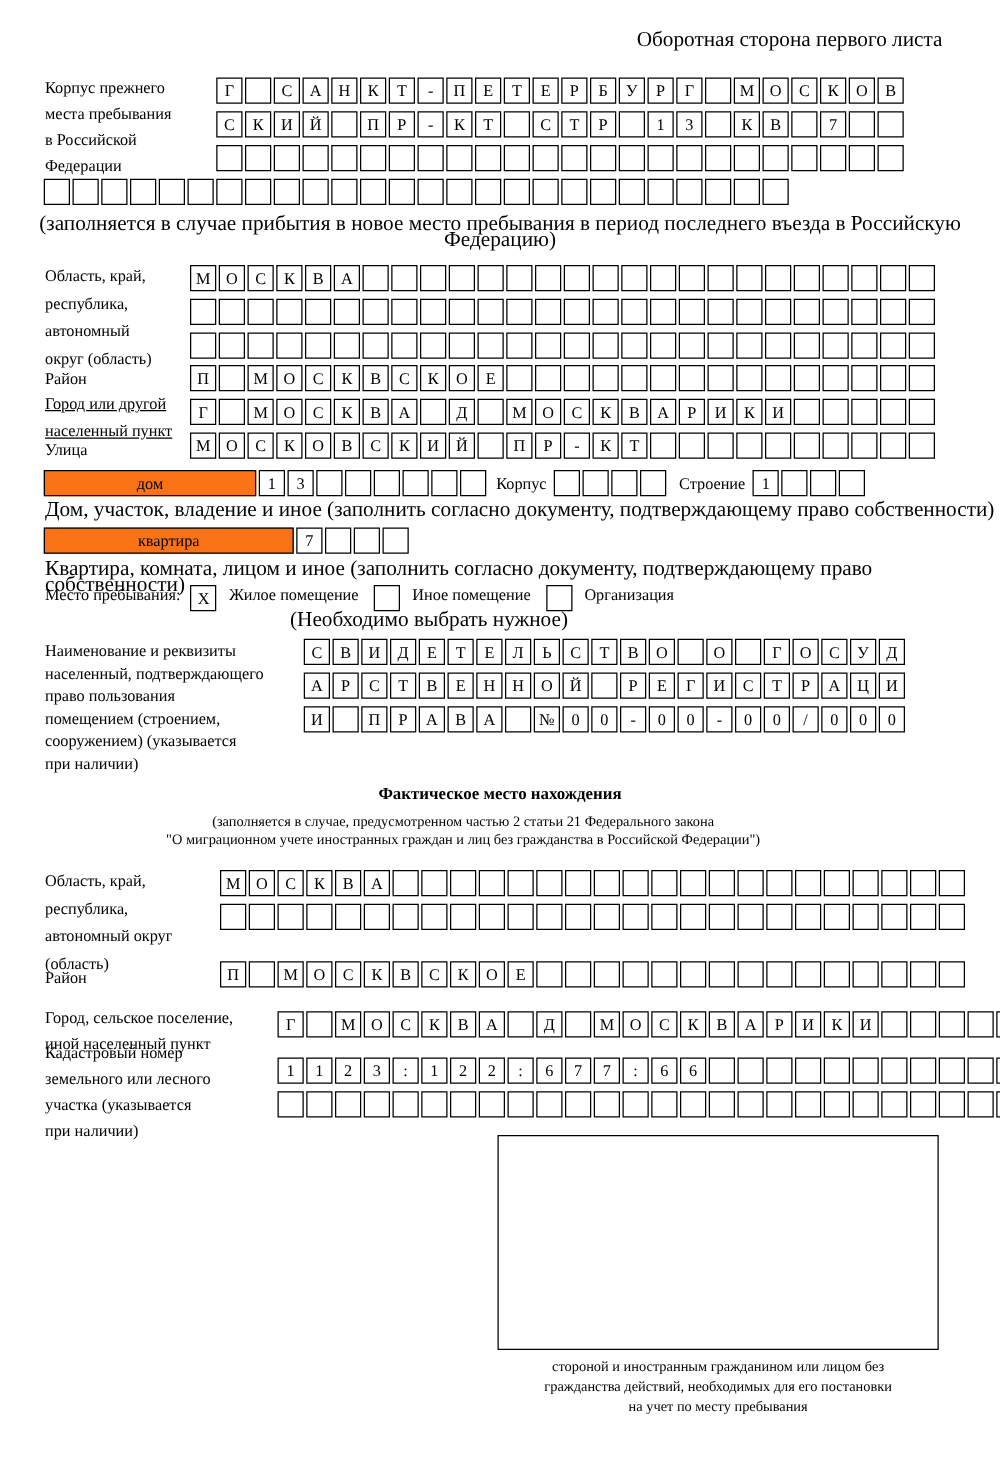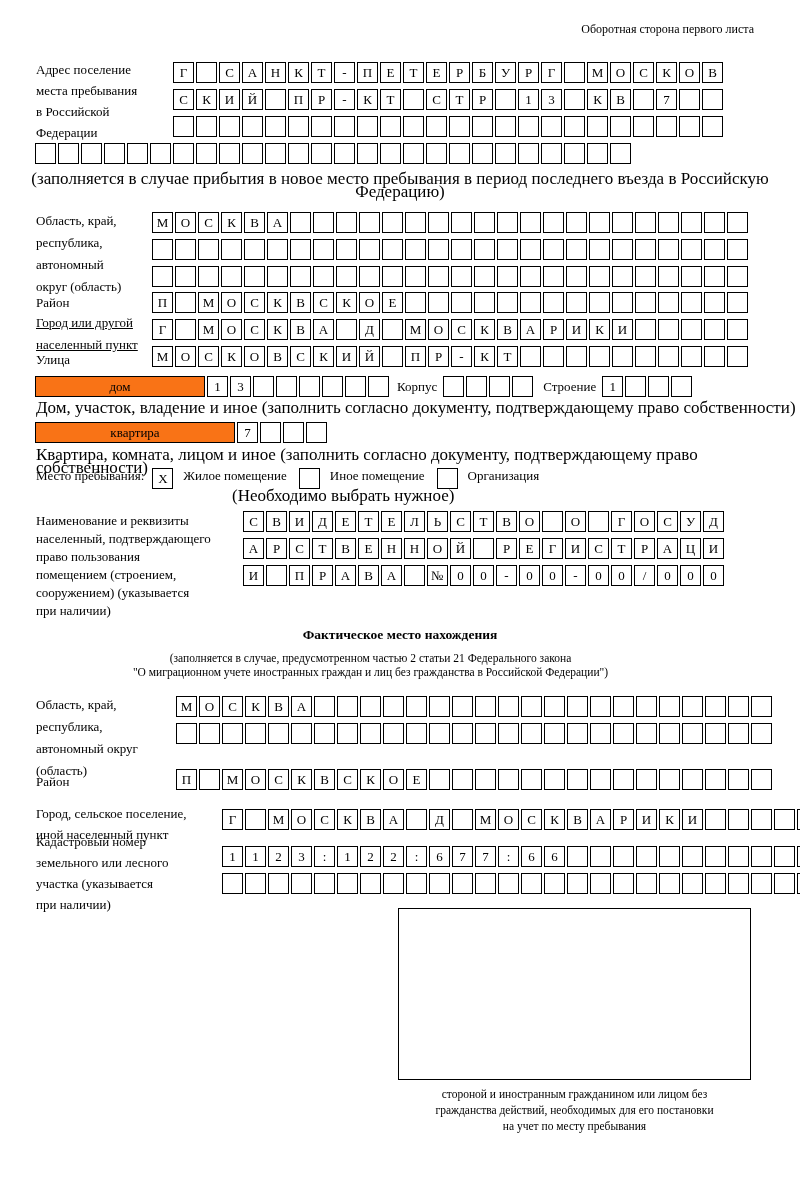--- a/index.html
+++ b/index.html
@@ -8,21 +8,21 @@
     background:#ffffff;
     font-family:"Liberation Serif", serif;
     color:#000;
     position:relative;
     overflow:hidden;
   }
   .page{position:relative;width:800px;height:1180px;}
 
   .hdr-right{
     position:absolute;right:46px;top:22px;
-    font-size:12px;
+    font-size:17px;
   }
 
   .lbl{font-size:13px;line-height:15px;}
   .center{text-align:center;}
 
   
   .boxrow{display:flex;gap:0;}
   .bx{
     width:21px;height:21px;
     border:1px solid #000;
@@ -58,21 +58,21 @@
   }
 </style>
 </head>
 <body>
 
 <div class="page">
 
   <div class="hdr-right">Оборотная сторона первого листа</div>
 
   <div class="abs lbl" style="left:36px; top:62px;">
-    <div>Адрес поселение</div>
+    <div>Корпус прежнего</div>
     <div style="margin-top:6px">места пребывания</div>
     <div style="margin-top:6px">в Российской</div>
     <div style="margin-top:6px">Федерации</div>
   </div>
 
   <div class="abs boxrow" id="prev-r0" style="left:173px; top:62px;">
       <div class="bx">Г</div>
       <div class="bx"></div>
       <div class="bx">С</div>
       <div class="bx">А</div>

